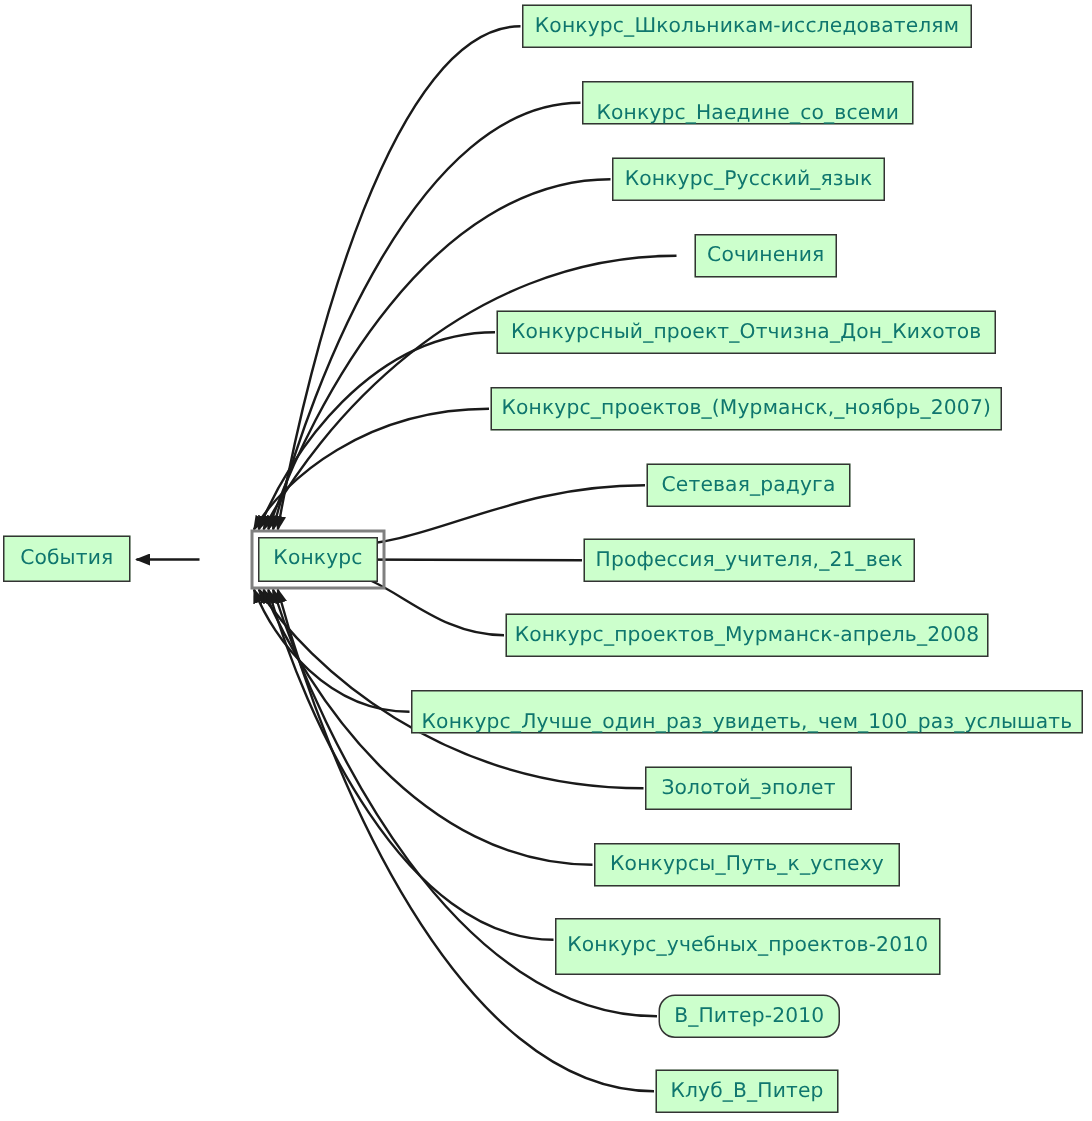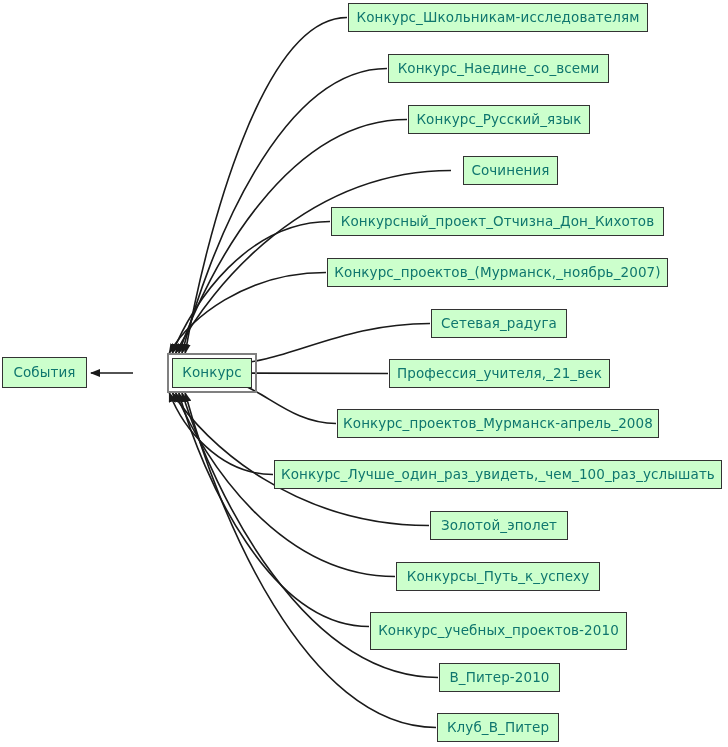--- a/index.html
+++ b/index.html
@@ -87,21 +87,21 @@
   </div>
 
   <div class="graph-node root-node" id="node-konkurs" style="left: 139px; top: 358px; width: 80px; height: 30px; margin-left: 33px;">
     <span class="node-label">Конкурс</span>
   </div>
 
   <div id="child-nodes">
       <div class="graph-node" id="node-c1" style="left: 348px; top: 3px; width: 300px; height: 29px;">
         <span class="node-label">Конкурс_Школьникам-исследователям</span>
       </div>
-      <div class="graph-node" id="node-c2" style="left: 388px; top: 54px; width: 221px; height: 29px;">
+      <div class="graph-node" id="node-c2" style="left: 388px; top: 54px; width: 221px; height: 29px; align-items: flex-end;">
         <span class="node-label">Конкурс_Наедине_со_всеми</span>
       </div>
       <div class="graph-node" id="node-c3" style="left: 408px; top: 105px; width: 182px; height: 29px;">
         <span class="node-label">Конкурс_Русский_язык</span>
       </div>
       <div class="graph-node" id="node-c4" style="left: 452px; top: 156px; width: 95px; height: 29px; margin-left: 11px;">
         <span class="node-label">Сочинения</span>
       </div>
       <div class="graph-node" id="node-c5" style="left: 331px; top: 207px; width: 333px; height: 29px;">
         <span class="node-label">Конкурсный_проект_Отчизна_Дон_Кихотов</span>
@@ -111,33 +111,33 @@
       </div>
       <div class="graph-node" id="node-c7" style="left: 431px; top: 309px; width: 136px; height: 29px;">
         <span class="node-label">Сетевая_радуга</span>
       </div>
       <div class="graph-node" id="node-c8" style="left: 389px; top: 359px; width: 221px; height: 29px;">
         <span class="node-label">Профессия_учителя,_21_век</span>
       </div>
       <div class="graph-node" id="node-c9" style="left: 337px; top: 409px; width: 322px; height: 29px;">
         <span class="node-label">Конкурс_проектов_Мурманск-апрель_2008</span>
       </div>
-      <div class="graph-node" id="node-c10" style="left: 274px; top: 460px; width: 448px; height: 29px;">
+      <div class="graph-node" id="node-c10" style="left: 274px; top: 460px; width: 448px; height: 29px; align-items: flex-end;">
         <span class="node-label">Конкурс_Лучше_один_раз_увидеть,_чем_100_раз_услышать</span>
       </div>
       <div class="graph-node" id="node-c11" style="left: 430px; top: 511px; width: 138px; height: 29px; justify-content: center;">
         <span class="node-label">Золотой_эполет</span>
       </div>
       <div class="graph-node" id="node-c12" style="left: 396px; top: 562px; width: 204px; height: 29px;">
         <span class="node-label">Конкурсы_Путь_к_успеху</span>
       </div>
       <div class="graph-node" id="node-c13" style="left: 370px; top: 612px; width: 257px; height: 38px;">
         <span class="node-label">Конкурс_учебных_проектов-2010</span>
       </div>
-      <div class="graph-node" id="node-c14" style="left: 439px; top: 663px; width: 121px; height: 29px;">
+      <div class="graph-node" id="node-c14" style="left: 439px; top: 663px; width: 121px; height: 29px; border-radius: 11px;">
         <span class="node-label">В_Питер-2010</span>
       </div>
       <div class="graph-node" id="node-c15" style="left: 437px; top: 713px; width: 122px; height: 29px;">
         <span class="node-label">Клуб_В_Питер</span>
       </div>
     </div>
 
 </div>
 
 </body></html>

